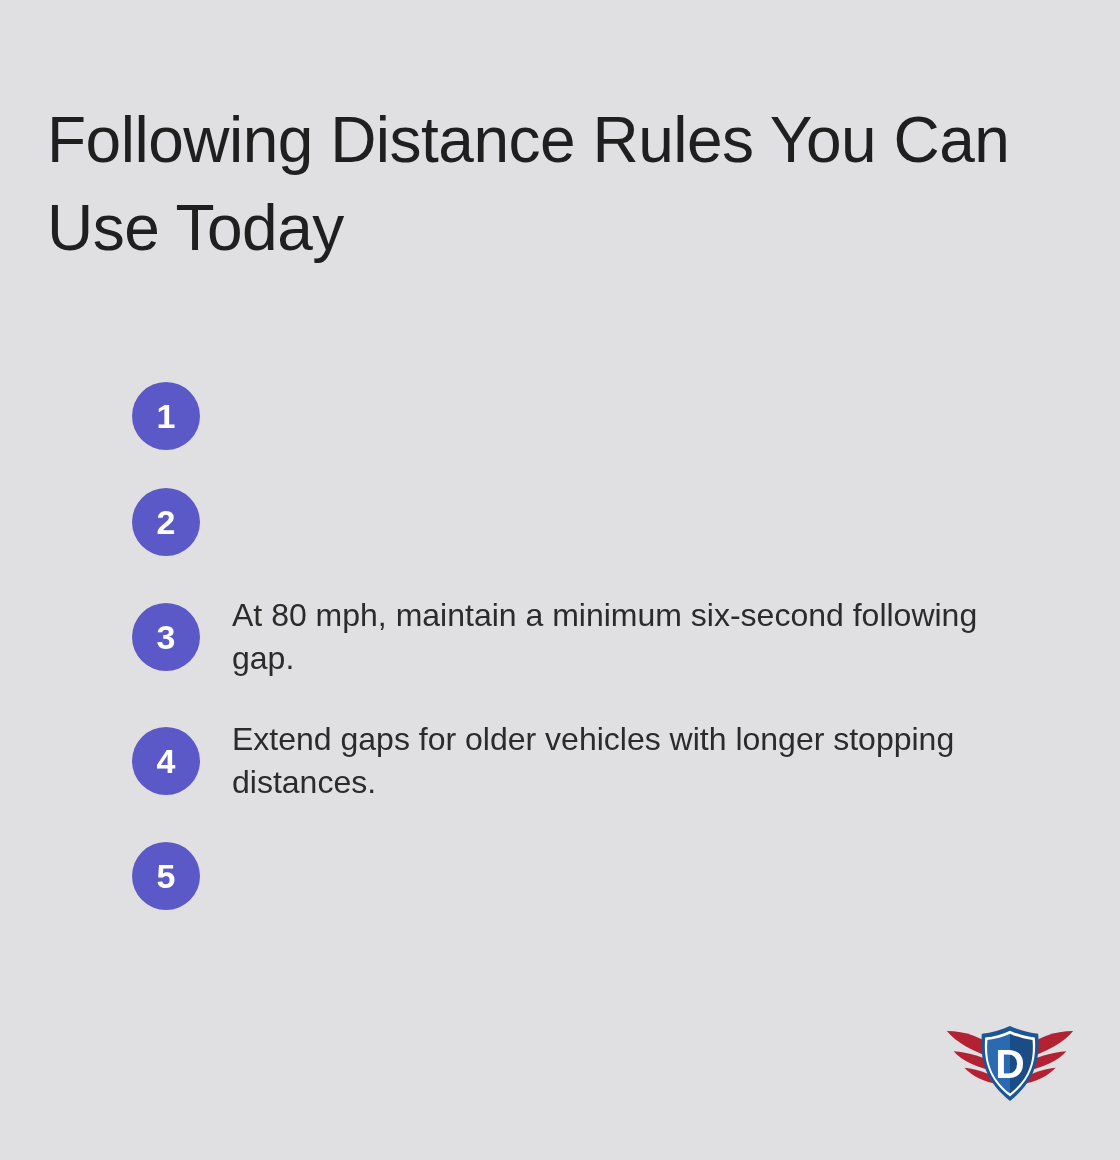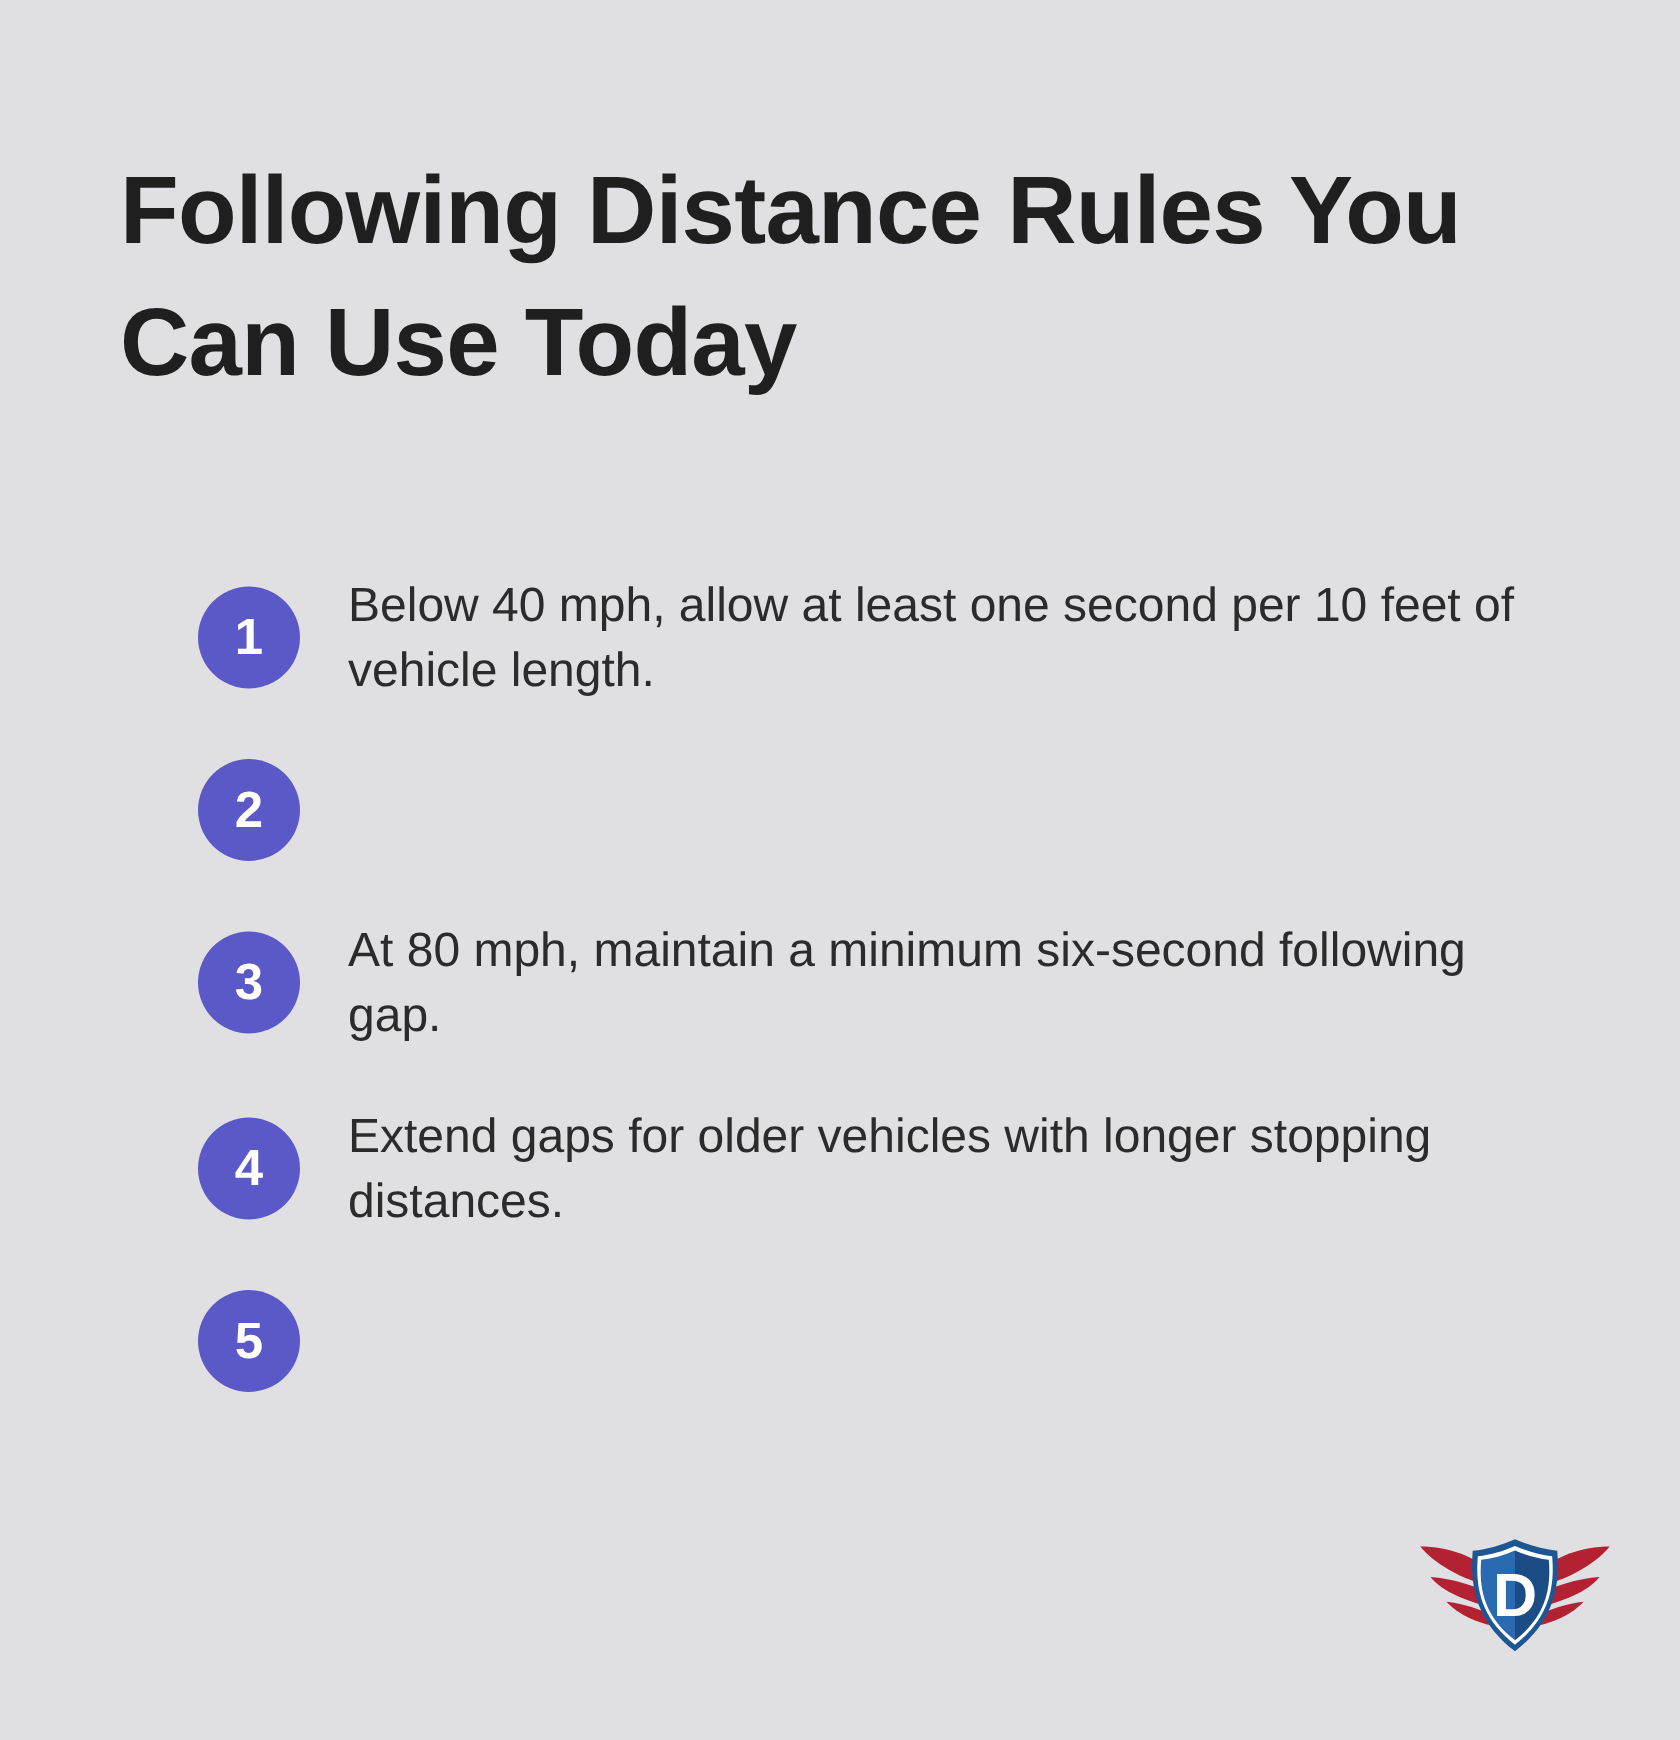--- a/index.html
+++ b/index.html
@@ -10,25 +10,25 @@
     overflow: hidden;
     position: relative;
   }
   .canvas {
     position: relative;
     width: 1120px; height: 1160px;
     background: #e0e0e2;
   }
   .title {
     position: absolute;
-    left: 80px; top: 96px;
+    left: 47px; top: 96px;
     width: 980px;
     font-size: 64px;
     line-height: 88px;
-    font-weight: 700;
+    font-weight: 400;
     letter-spacing: -0.5px;
     color: #1f1f1f;
   }
   .rules-list {
     position: absolute;
     left: 132px; top: 382px;
     width: 920px;
     list-style: none;
   }
   .rule-item {
@@ -74,21 +74,20 @@
 <div class="canvas">
 
   <h1 class="title">Following Distance Rules You Can Use Today</h1>
 
   <ol class="rules-list">
 
     <li class="rule-item">
       <span class="badge">
         <span>1</span>
       </span>
-      <p class="rule-text">Below 40 mph, allow at least one second per 10 feet of vehicle length.</p>
     </li>
 
     <li class="rule-item">
       <span class="badge">
         <span>2</span>
       </span>
     </li>
 
     <li class="rule-item">
       <span class="badge">

